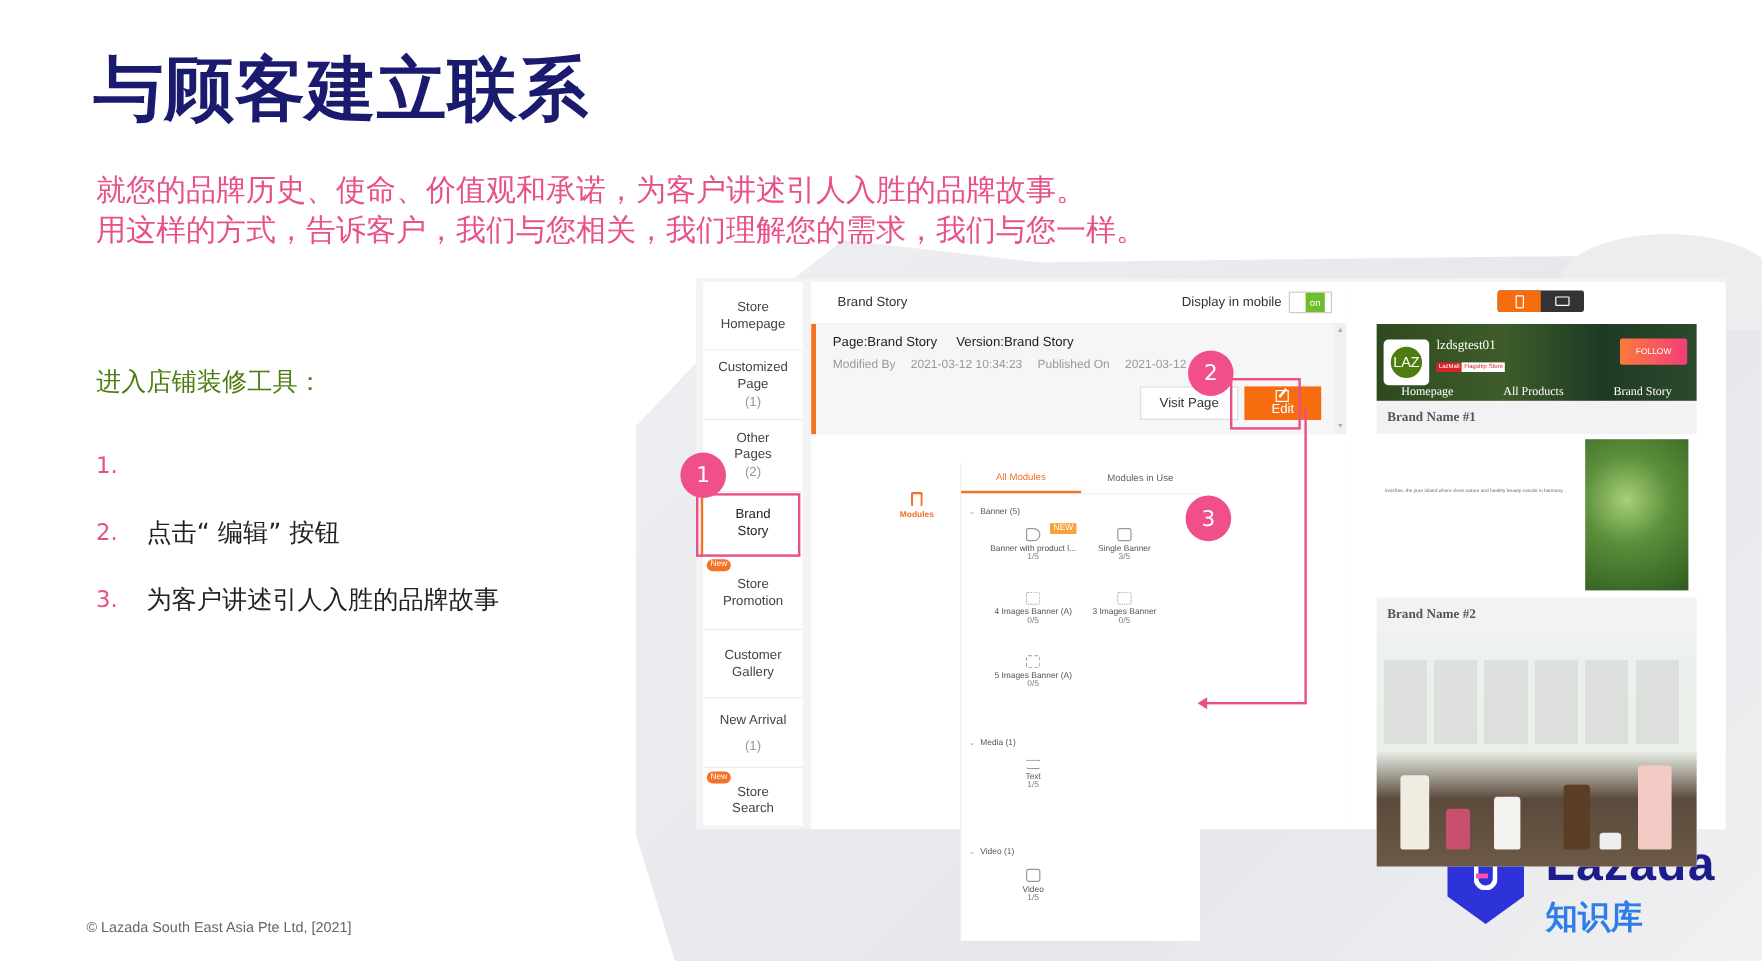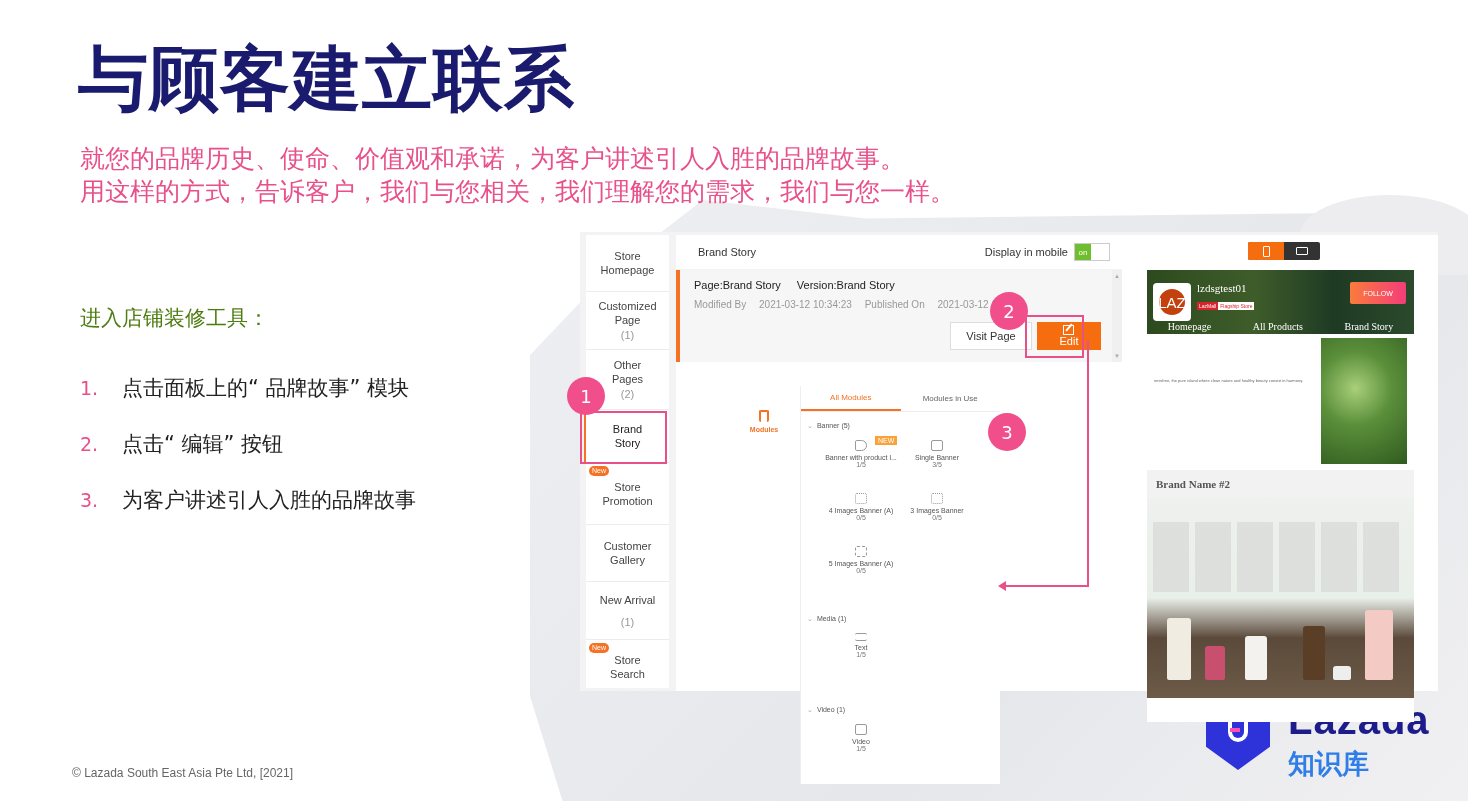--- a/index.html
+++ b/index.html
@@ -7,21 +7,21 @@
   body { position: relative; font-family: "Liberation Sans", "DejaVu Sans", sans-serif; color: #333; }
 
   
   .bg-shape1 { position: absolute; left: 530px; top: 200px; width: 960px; height: 620px;
     background: linear-gradient(135deg, #eeeff2 0%, #e6e7eb 60%, #f1f1f3 100%);
     clip-path: polygon(8% 12%, 18% 0%, 35% 3%, 90% 2%, 100% 10%, 100% 100%, 4% 100%, 0% 80%, 0% 25%);
     border-radius: 40px; }
   .bg-shape2 { position: absolute; left: 1300px; top: 195px; width: 180px; height: 80px;
     background: #ededf0; border-radius: 50% 50% 0 0; }
 
-  .title { position: absolute; left: 78px; top: 46px; font-size: 70px; color: #1a1a6e; font-family: Liberation Serif, serif; letter-spacing: 1px; line-height: 68px; }
+  .title { position: absolute; left: 78px; top: 46px; font-size: 58px; color: #1a1a6e; font-family: Liberation Mono, monospace; letter-spacing: 1px; line-height: 68px; }
   .subtitle { position: absolute; left: 80px; top: 142px; font-size: 25px; color: #e8508a; line-height: 33px; font-family: "DejaVu Sans", sans-serif; }
 
   .intro { position: absolute; left: 80px; top: 304px; font-size: 21px; color: #4d7c0f; font-family: "DejaVu Sans", sans-serif; }
   .steps { position: absolute; left: 80px; top: 360px; list-style: none; }
   .steps li { height: 56px; display: flex; align-items: center; font-size: 21px; color: #222; font-family: "DejaVu Sans", sans-serif; }
   .steps .num { color: #e8508a; width: 42px; font-size: 19px; }
 
   .copyright { position: absolute; left: 72px; top: 766px; font-size: 12px; color: #666; }
 
   
@@ -38,21 +38,21 @@
 
   .sidenav { position: absolute; left: 586px; top: 235px; width: 83px; }
   .nav-item { position: relative; background: #fff; border-bottom: 1px solid #ececec; text-align: center; font-size: 11px; color: #444; line-height: 14px; display: flex; flex-direction: column; justify-content: center; align-items: center; cursor: pointer; }
   .nav-item .count { color: #999; margin-top: 1px; }
   .nav-item.active { font-weight: normal; color: #222; justify-content: center; }
   .nav-item .new-badge { position: absolute; left: 3px; top: 3px; background: #f57224; color: #fff; font-size: 7px; border-radius: 6px; padding: 1px 3px; line-height: 8px; }
   .active-outline { position: absolute; left: 580px; top: 411px; width: 87px; height: 53px; border: 2px solid #e8508a; }
   .active-bar { position: absolute; left: 584px; top: 411px; width: 2px; height: 53px; background: #f57224; }
 
   .content-head { position: absolute; left: 676px; top: 235px; width: 446px; height: 34px; background: #fff; display: flex; align-items: center; justify-content: space-between; padding: 0 12px 0 22px; font-size: 11px; color: #333; }
-  .toggle { display: inline-flex; width: 36px; height: 18px; border: 1px solid #ccc; margin-left: 6px; vertical-align: middle; }
+  .toggle { display: inline-flex; width: 36px; height: 18px; border: 1px solid #ccc; margin-left: 6px; vertical-align: middle; padding-left: 13px; }
   .toggle .on { background: #6fbe2e; color: #fff; font-size: 8px; width: 16px; display: flex; align-items: center; justify-content: center; }
   .head-right { display: flex; align-items: center; }
 
   .page-card { position: absolute; left: 676px; top: 270px; width: 436px; height: 92px; background: #f6f6f6; border-left: 4px solid #f57224; padding: 9px 14px; }
   .page-card .line1 { font-size: 11px; font-weight: normal; color: #222; }
   .page-card .line1 span { margin-right: 16px; }
   .page-card .line2 { font-size: 10px; color: #999; margin-top: 8px; }
   .page-card .line2 span { margin-right: 10px; }
   .btn-visit { position: absolute; left: 270px; top: 52px; width: 82px; height: 28px; background: #fff; border: 1px solid #ddd; font-size: 11px; color: #333; display: flex; align-items: center; justify-content: center; }
   .btn-edit { position: absolute; left: 357px; top: 52px; width: 64px; height: 28px; background: #f56d0f; color: #fff; font-size: 11px; display: flex; align-items: center; justify-content: center; flex-direction: column; }
@@ -86,21 +86,21 @@
   .preview-bg { position: absolute; left: 1122px; top: 235px; width: 316px; height: 456px; background: #fff; }
   .device-toggle { position: absolute; left: 1248px; top: 242px; width: 72px; height: 18px; background: #333; border-radius: 2px; display: flex; }
   .device-toggle .m { width: 36px; background: #f56d0f; display: flex; align-items: center; justify-content: center; border-radius: 2px 0 0 2px; }
   .device-toggle .d { width: 36px; display: flex; align-items: center; justify-content: center; }
   .phone-ic { width: 7px; height: 11px; border: 1.5px solid #fff; border-radius: 1px; }
   .desk-ic { width: 12px; height: 8px; border: 1.5px solid #fff; border-radius: 1px; }
 
   .preview { position: absolute; left: 1147px; top: 270px; width: 267px; height: 452px; background: #fff; overflow: hidden; }
   .store-head { height: 64px; background: linear-gradient(90deg, #2d4a1e 0%, #3e5d2a 40%, #1f3a24 70%, #2b4a2c 100%); position: relative; }
   .store-logo { position: absolute; left: 6px; top: 13px; width: 38px; height: 38px; background: #fff; border-radius: 4px; display: flex; align-items: center; justify-content: center; }
-  .store-logo .c { width: 30px; height: 30px; border-radius: 50%; background: #c2410c; color: #fff; font-size: 15px; display: flex; align-items: center; justify-content: center; border: 2px solid #fff; }
+  .store-logo .c { width: 30px; height: 30px; border-radius: 50%; background: #4d7c0f; color: #fff; font-size: 12px; display: flex; align-items: center; justify-content: center; border: 2px solid #fff; }
   .store-name { position: absolute; left: 50px; top: 12px; color: #fff; font-family: "Liberation Serif", serif; font-size: 11px; }
   .mall-badge { position: absolute; left: 50px; top: 32px; display: flex; font-size: 5px; }
   .mall-badge .a { background: #d8232a; color: #fff; padding: 1px 2px; }
   .mall-badge .b { background: #fff; color: #d8232a; padding: 1px 2px; }
   .follow { position: absolute; left: 203px; top: 12px; width: 56px; height: 22px; background: linear-gradient(90deg, #fa7b3c, #f33d79); color: #fff; font-size: 7px; display: flex; align-items: center; justify-content: center; border-radius: 2px; }
   .store-nav { position: absolute; left: 0; top: 51px; width: 100%; display: flex; justify-content: space-around; color: #fff; font-family: "Liberation Serif", serif; font-size: 10px; }
   .brand-hdr { height: 28px; background: #f2f2f2; font-family: "Liberation Serif", serif; font-weight: bold; font-size: 11px; color: #555; padding: 8px 0 0 9px; }
   .brand1 { height: 134px; position: relative; background: #fff; }
   .brand1 .txt { position: absolute; left: 4px; top: 44px; width: 155px; font-size: 4px; color: #666; text-align: center; line-height: 6px; }
   .brand1 .img { position: absolute; left: 174px; top: 4px; width: 86px; height: 126px; background: radial-gradient(circle at 40% 40%, #a9cf7a 0%, #5b8f3a 40%, #2f5b1f 100%); }
@@ -117,21 +117,20 @@
 <h1 class="title">与顾客建立联系</h1>
 <div class="subtitle">
   <div>就您的品牌历史、使命、价值观和承诺，为客户讲述引人入胜的品牌故事。</div>
   <div>用这样的方式，告诉客户，我们与您相关，我们理解您的需求，我们与您一样。</div>
 </div>
 
 <div class="intro">进入店铺装修工具：</div>
 <ol class="steps">
   <li>
       <span class="num">1.</span>
-      <span>点击面板上的“ 品牌故事” 模块</span>
     </li>
   <li>
       <span class="num">2.</span>
       <span>点击“ 编辑” 按钮</span>
     </li>
   <li>
       <span class="num">3.</span>
       <span>为客户讲述引人入胜的品牌故事</span>
     </li>
 </ol>
@@ -305,20 +304,21 @@
       <span class="a">LazMall</span>
       <span class="b">Flagship Store</span>
     </div>
     <div class="follow">FOLLOW</div>
     <div class="store-nav">
       <span>Homepage</span>
       <span>All Products</span>
       <span>Brand Story</span>
     </div>
   </div>
+  <div class="brand-hdr">Brand Name #1</div>
   <div class="brand1">
     <div class="txt">innisfree, the pure island where clean nature and healthy beauty coexist in harmony.</div>
     <div class="img"></div>
   </div>
   <div class="brand-hdr" style="margin-top:2px">Brand Name #2</div>
   <div class="brand2-img">
     <div class="cols"></div>
     <div class="bottle" style="left:20px;width:24px;height:62px;background:#f1ece2"></div>
     <div class="bottle" style="left:58px;width:20px;height:34px;background:#c84f6e"></div>
     <div class="bottle" style="left:98px;width:22px;height:44px;background:#f4f2ee"></div>

